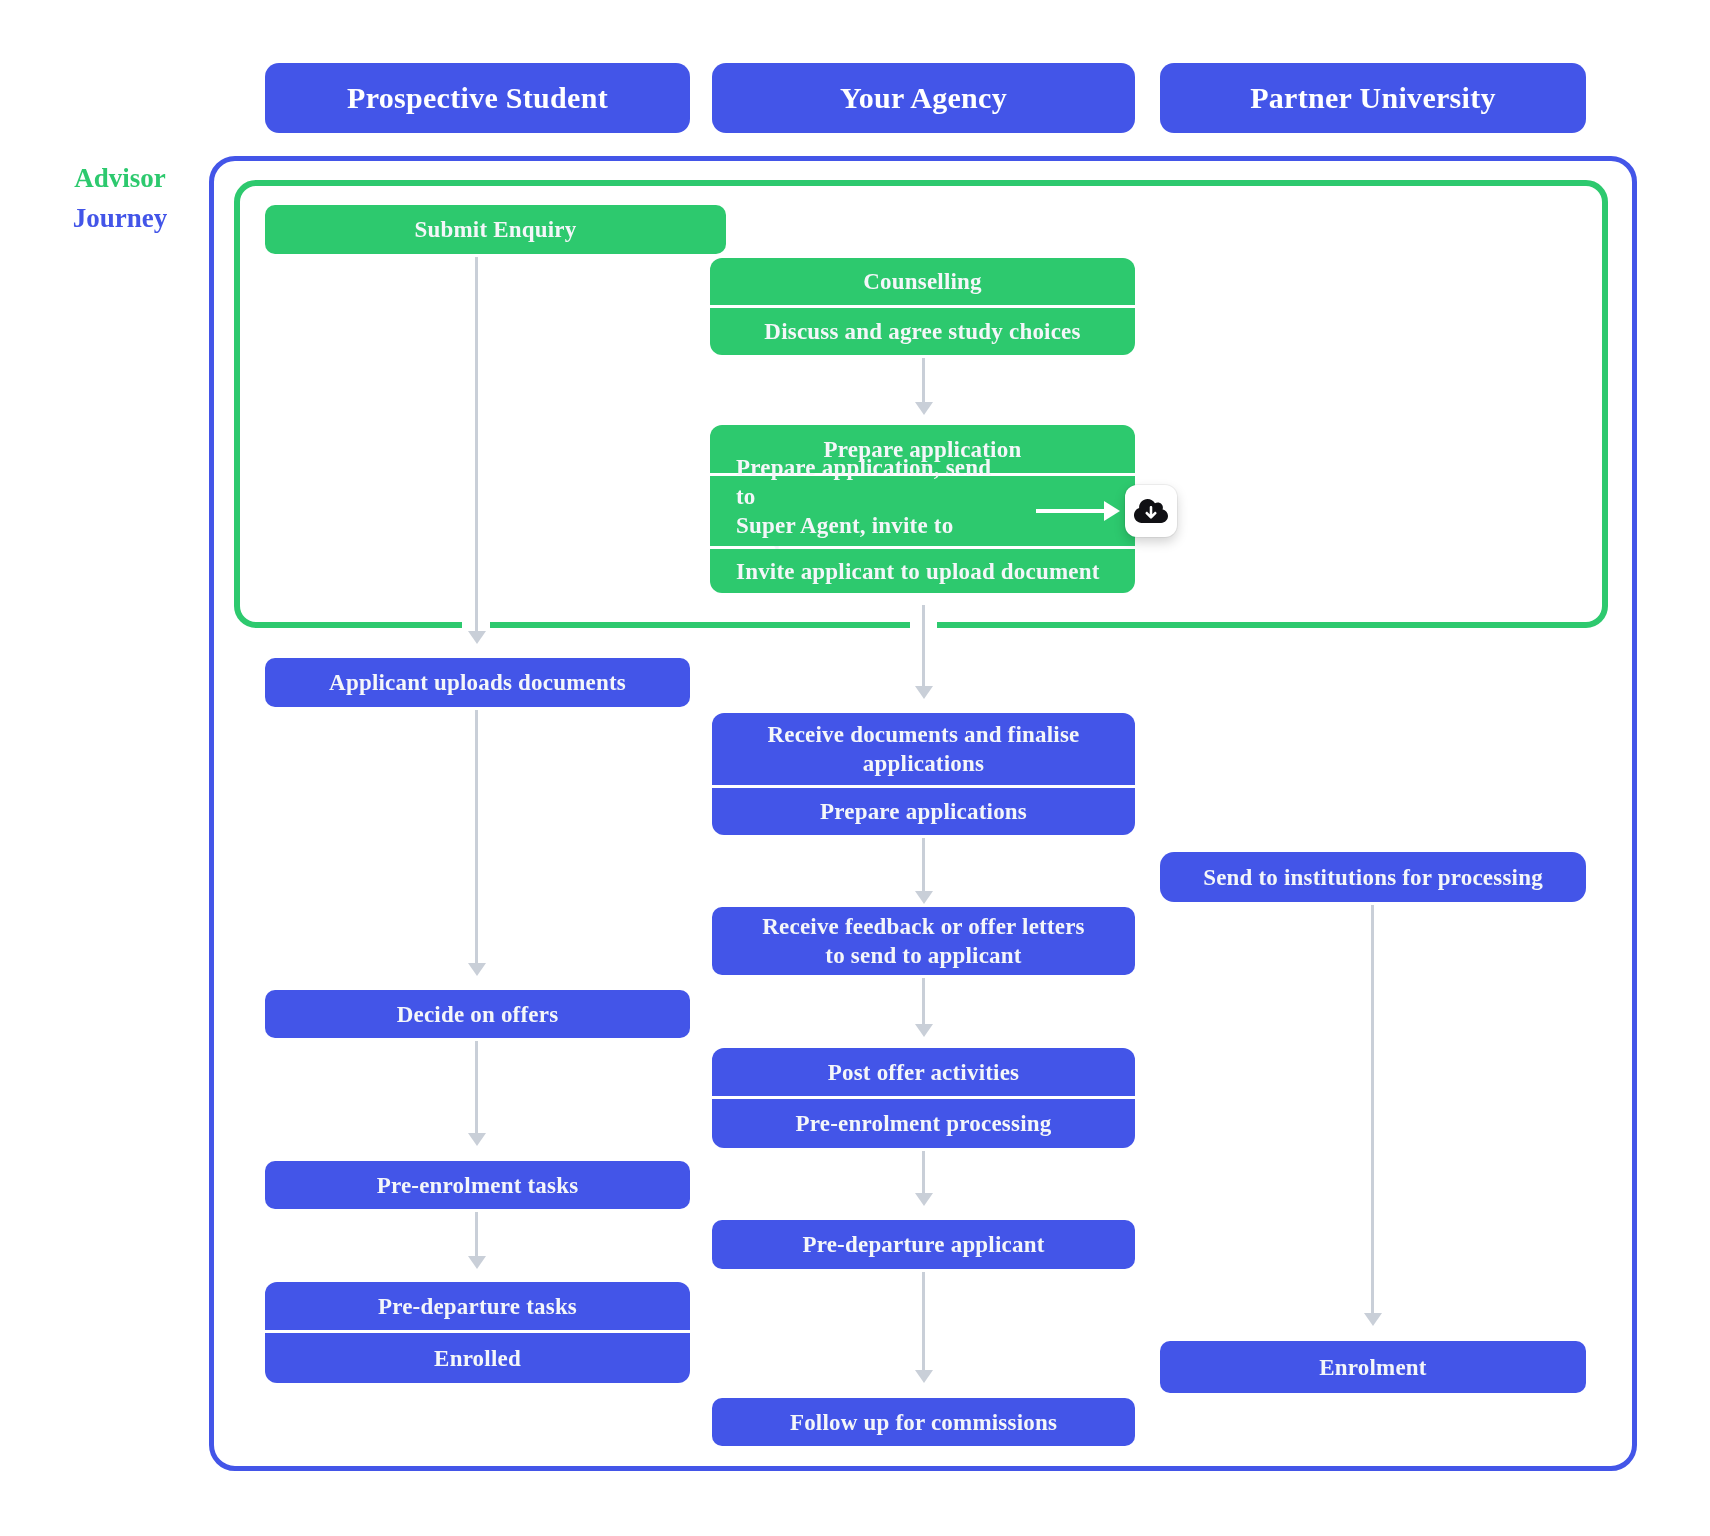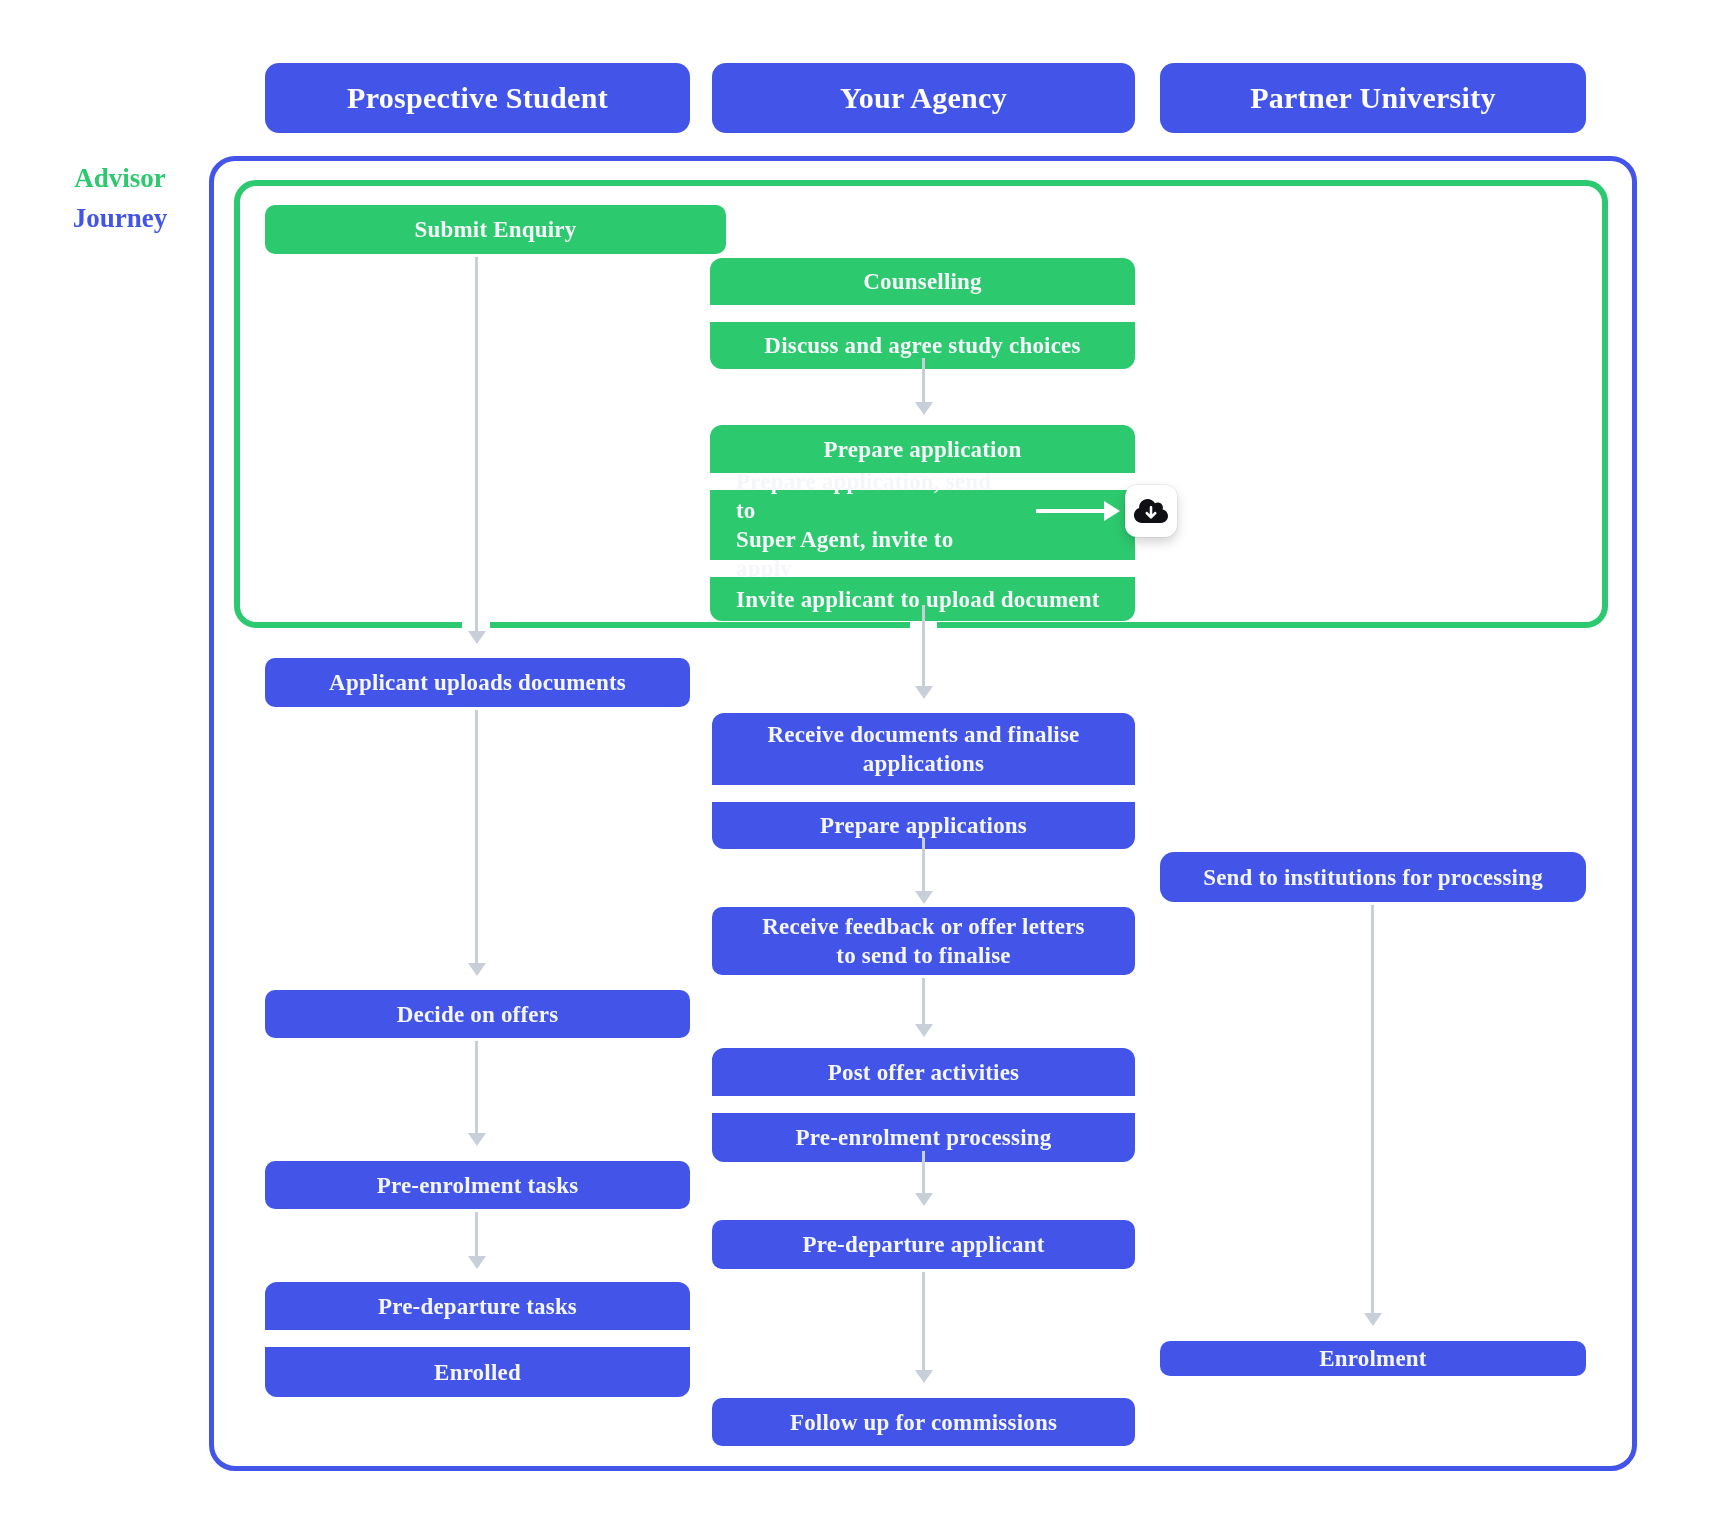--- a/index.html
+++ b/index.html
@@ -34,21 +34,21 @@
   .border-gap{position:absolute;height:12px;background:#ffffff;}
   
   .node{
     position:absolute;border-radius:10px;display:flex;align-items:center;justify-content:center;
     color:var(--text-white);font-size:23px;font-weight:700;letter-spacing:.2px;text-align:center;
     box-sizing:border-box;line-height:29px;
   }
   .node.blue{background:var(--blue);}
   .node.green{background:var(--green);}
   
-  .grp{position:absolute;border-radius:12px;overflow:hidden;display:flex;flex-direction:column;gap:17px;}
+  .grp{position:absolute;border-radius:12px;overflow:hidden;display:flex;flex-direction:column;gap:3px;}
   .grp .row{
     display:flex;align-items:center;justify-content:center;
     color:var(--text-white);font-size:23px;font-weight:700;letter-spacing:.2px;text-align:center;
     box-sizing:border-box;line-height:29px;
   }
   .grp.blue .row{background:var(--blue);}
   .grp.green .row{background:var(--green);}
   .row.left{justify-content:flex-start;text-align:left;padding-left:26px;}
   
   .varrow{position:absolute;width:3px;background:var(--arrow-gray);}
@@ -127,41 +127,41 @@
       </span>
     </div>
     <div class="row" style="height:47px;">Prepare applications</div>
   </div>
 
   <div class="node blue" style="left:1160px;top:852px;width:426px;height:50px;border-radius:14px;">Send to institutions for processing</div>
 
   <div class="node blue" style="left:712px;top:907px;width:423px;height:68px;">
     <span>
       <span style="display:block;">Receive feedback or offer letters</span>
-      <span style="display:block;">to send to finalise</span>
+      <span style="display:block;">to send to applicant</span>
     </span>
   </div>
 
   <div class="node blue" style="left:265px;top:990px;width:425px;height:48px;">Decide on offers</div>
 
   <div class="grp blue" style="left:712px;top:1048px;width:423px;">
     <div class="row" style="height:48px;">Post offer activities</div>
     <div class="row" style="height:49px;">Pre-enrolment processing</div>
   </div>
 
   <div class="node blue" style="left:265px;top:1161px;width:425px;height:48px;">Pre-enrolment tasks</div>
 
   <div class="node blue" style="left:712px;top:1220px;width:423px;height:49px;">Pre-departure applicant</div>
 
   <div class="grp blue" style="left:265px;top:1282px;width:425px;">
     <div class="row" style="height:48px;">Pre-departure tasks</div>
     <div class="row" style="height:50px;">Enrolled</div>
   </div>
 
-  <div class="node blue" style="left:1160px;top:1341px;width:426px;height:35px;">Enrolment</div>
+  <div class="node blue" style="left:1160px;top:1341px;width:426px;height:52px;">Enrolment</div>
 
   <div class="node blue" style="left:712px;top:1398px;width:423px;height:48px;">Follow up for commissions</div>
 
   <div class="varrow" style="left:475px;top:257px;height:374px;"></div>
   <div class="varrow" style="left:475px;top:710px;height:253px;"></div>
   <div class="varrow" style="left:475px;top:1041px;height:92px;"></div>
   <div class="varrow" style="left:475px;top:1212px;height:44px;"></div>
 
   <div class="varrow" style="left:922px;top:358px;height:44px;"></div>
   <div class="varrow" style="left:922px;top:605px;height:81px;"></div>

